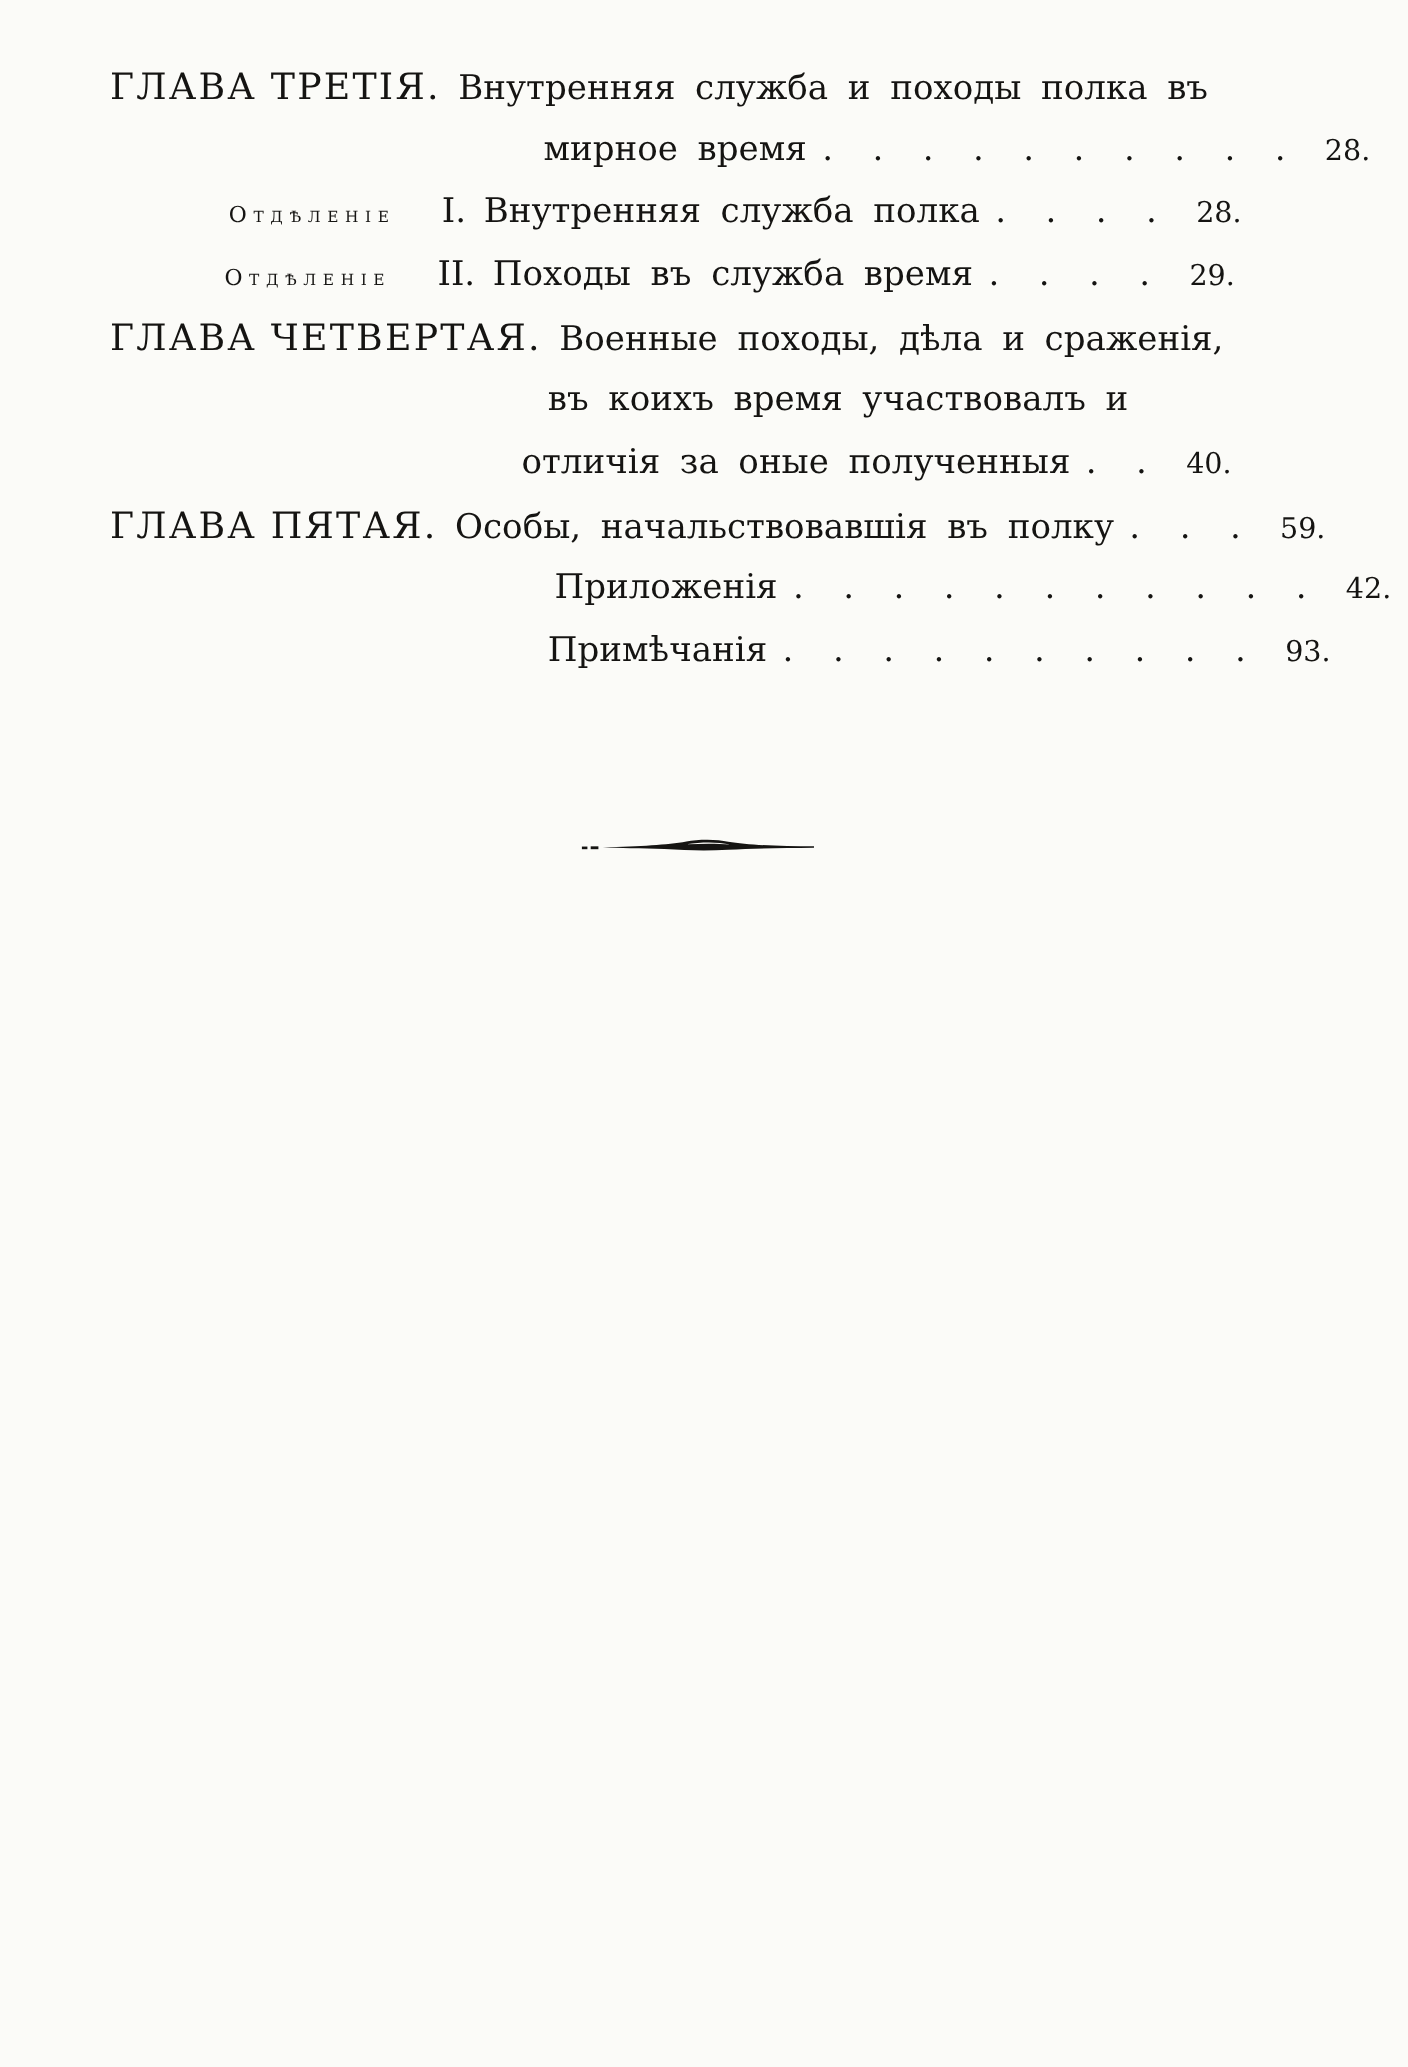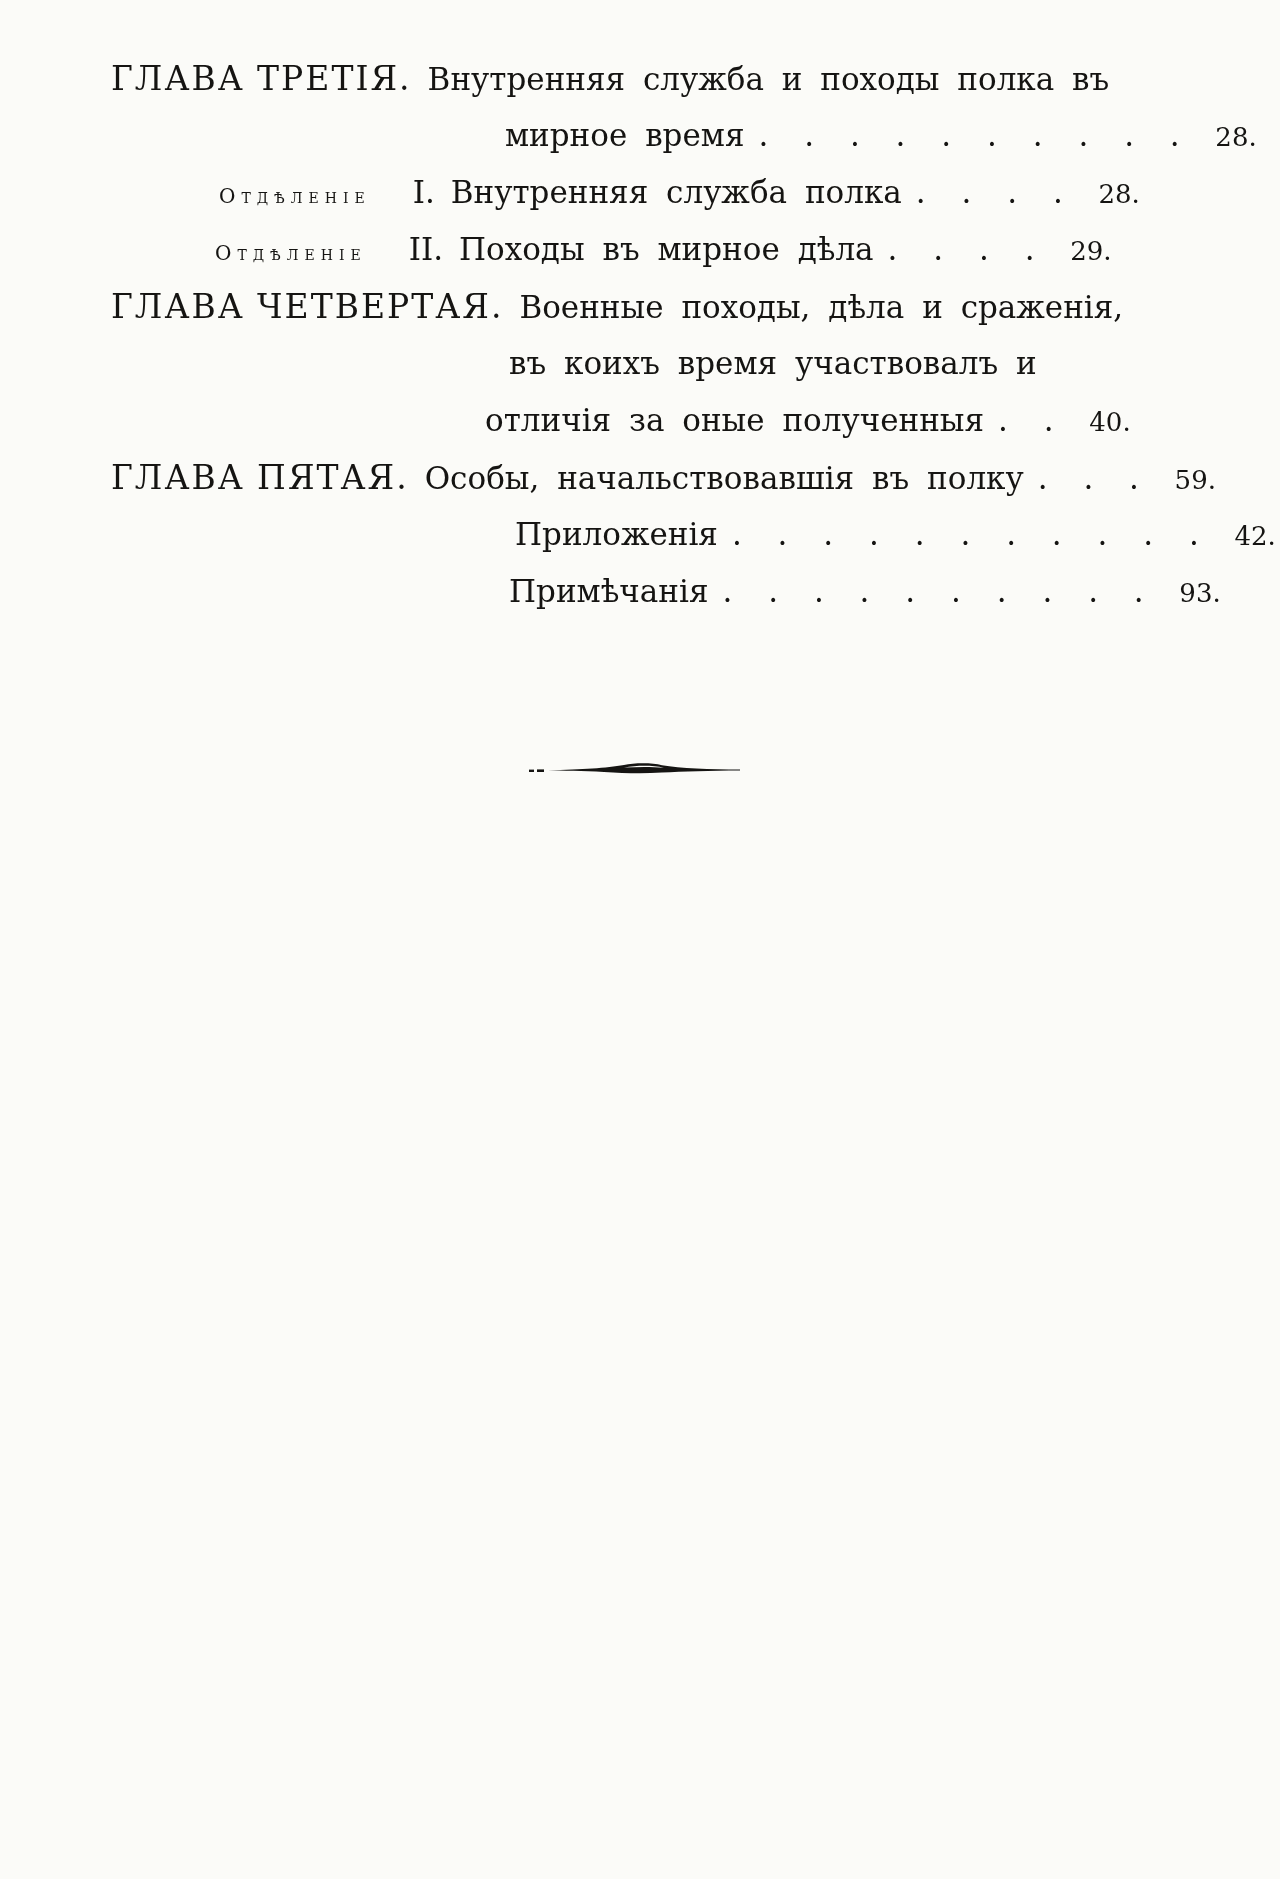--- a/index.html
+++ b/index.html
@@ -14,21 +14,21 @@
     color: #151412;
     overflow: hidden;
   }
   .page {
     position: relative;
     width: 1280px;
     height: 1879px;
   }
   .toc {
     position: absolute;
-    left: 111px;
+    left: 100px;
     top: 50px;
     width: 868px;
   }
   .line {
     display: flex;
     align-items: baseline;
     white-space: nowrap;
     height: 57px;
     line-height: 57px;
     font-size: 31px;
@@ -105,21 +105,21 @@
       <span class="sec-word">Отдѣленіе</span>
       <span class="secnum">I.</span>
       <span class="txt">Внутренняя служба полка</span>
       <span class="dots">. . . .</span>
       <span class="pagenum">28.</span>
     </div>
 
     <div class="line l4">
       <span class="sec-word">Отдѣленіе</span>
       <span class="secnum">II.</span>
-      <span class="txt">Походы въ мирное дѣла</span>
+      <span class="txt">Походы въ служба время</span>
       <span class="dots">. . . .</span>
       <span class="pagenum">29.</span>
     </div>
 
     <div class="line l5">
       <span class="chapter">ГЛАВА ЧЕТВЕРТАЯ.</span>
       <span class="txt">Военные походы, дѣла и сраженія,</span>
 
     </div>
 

